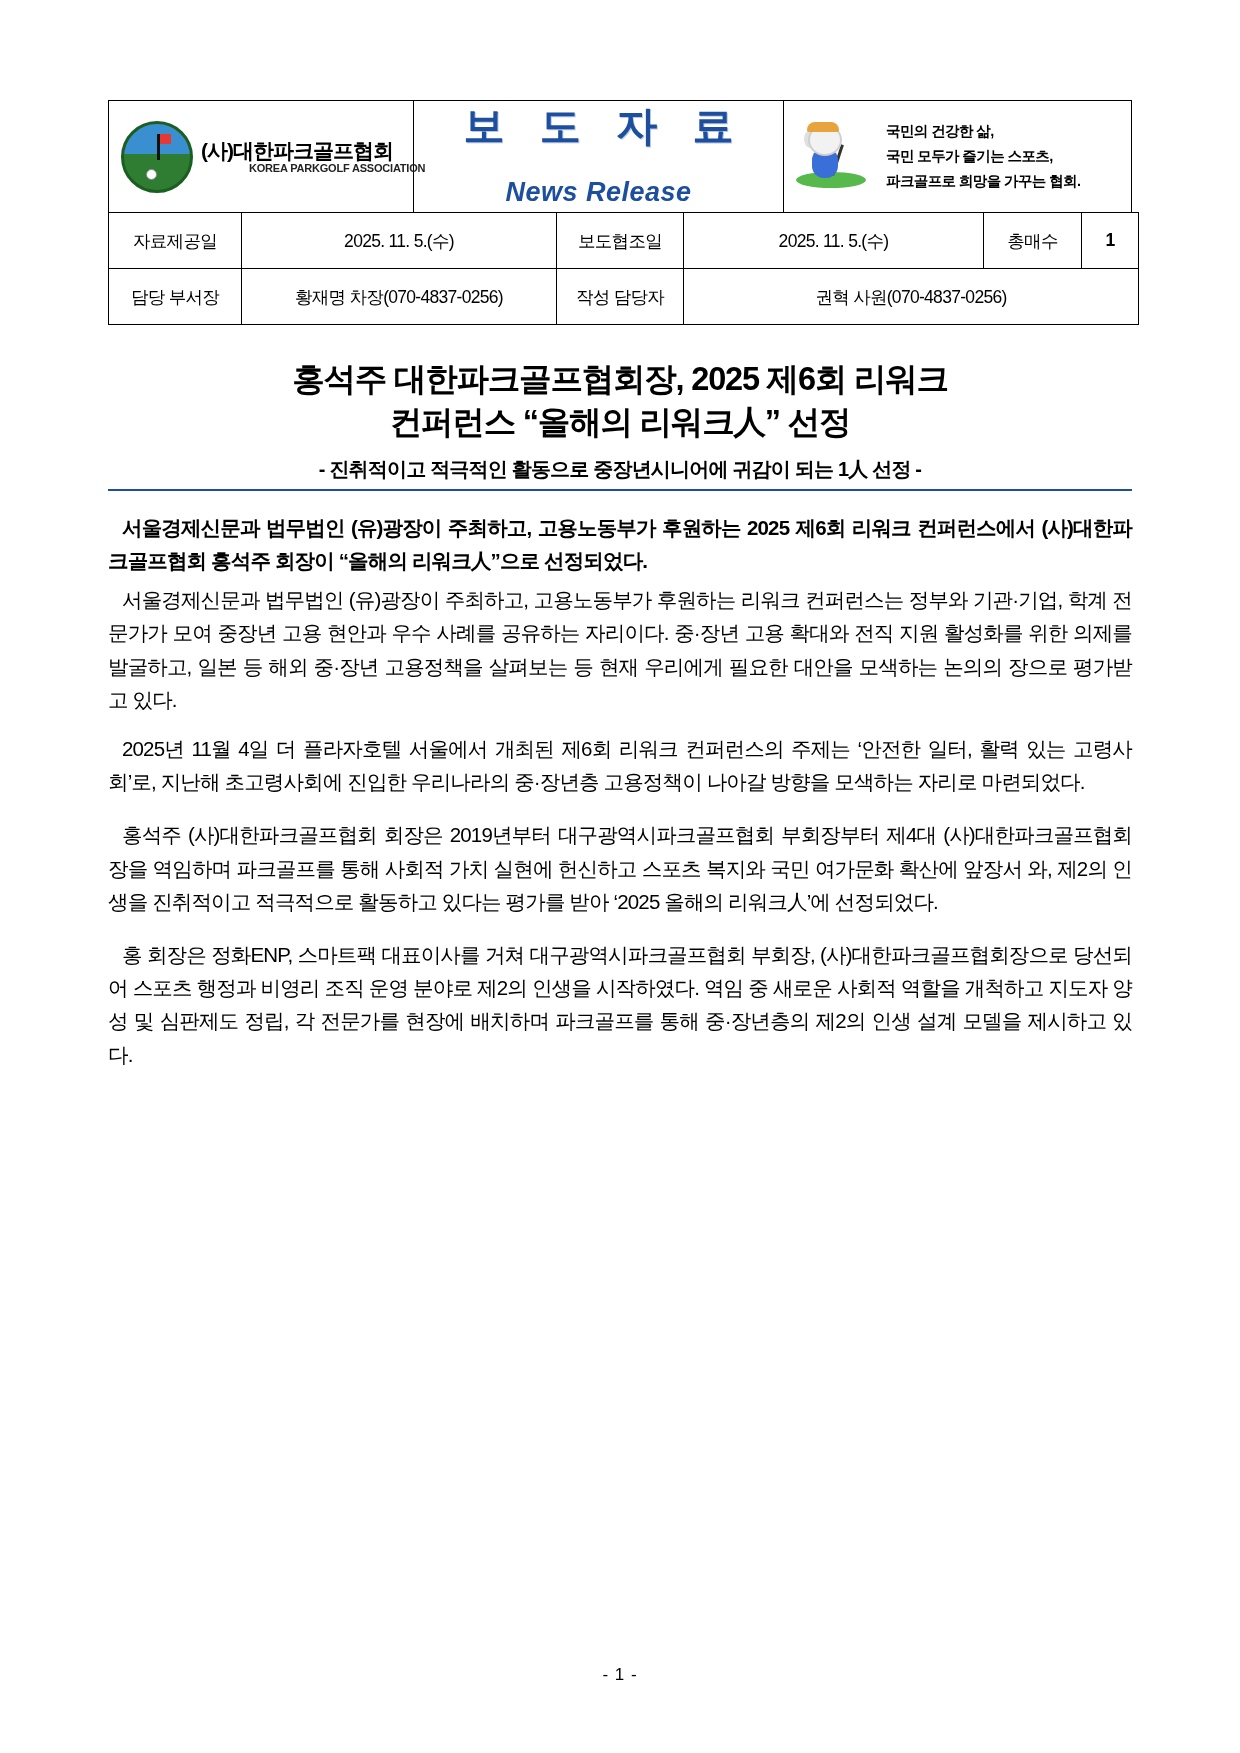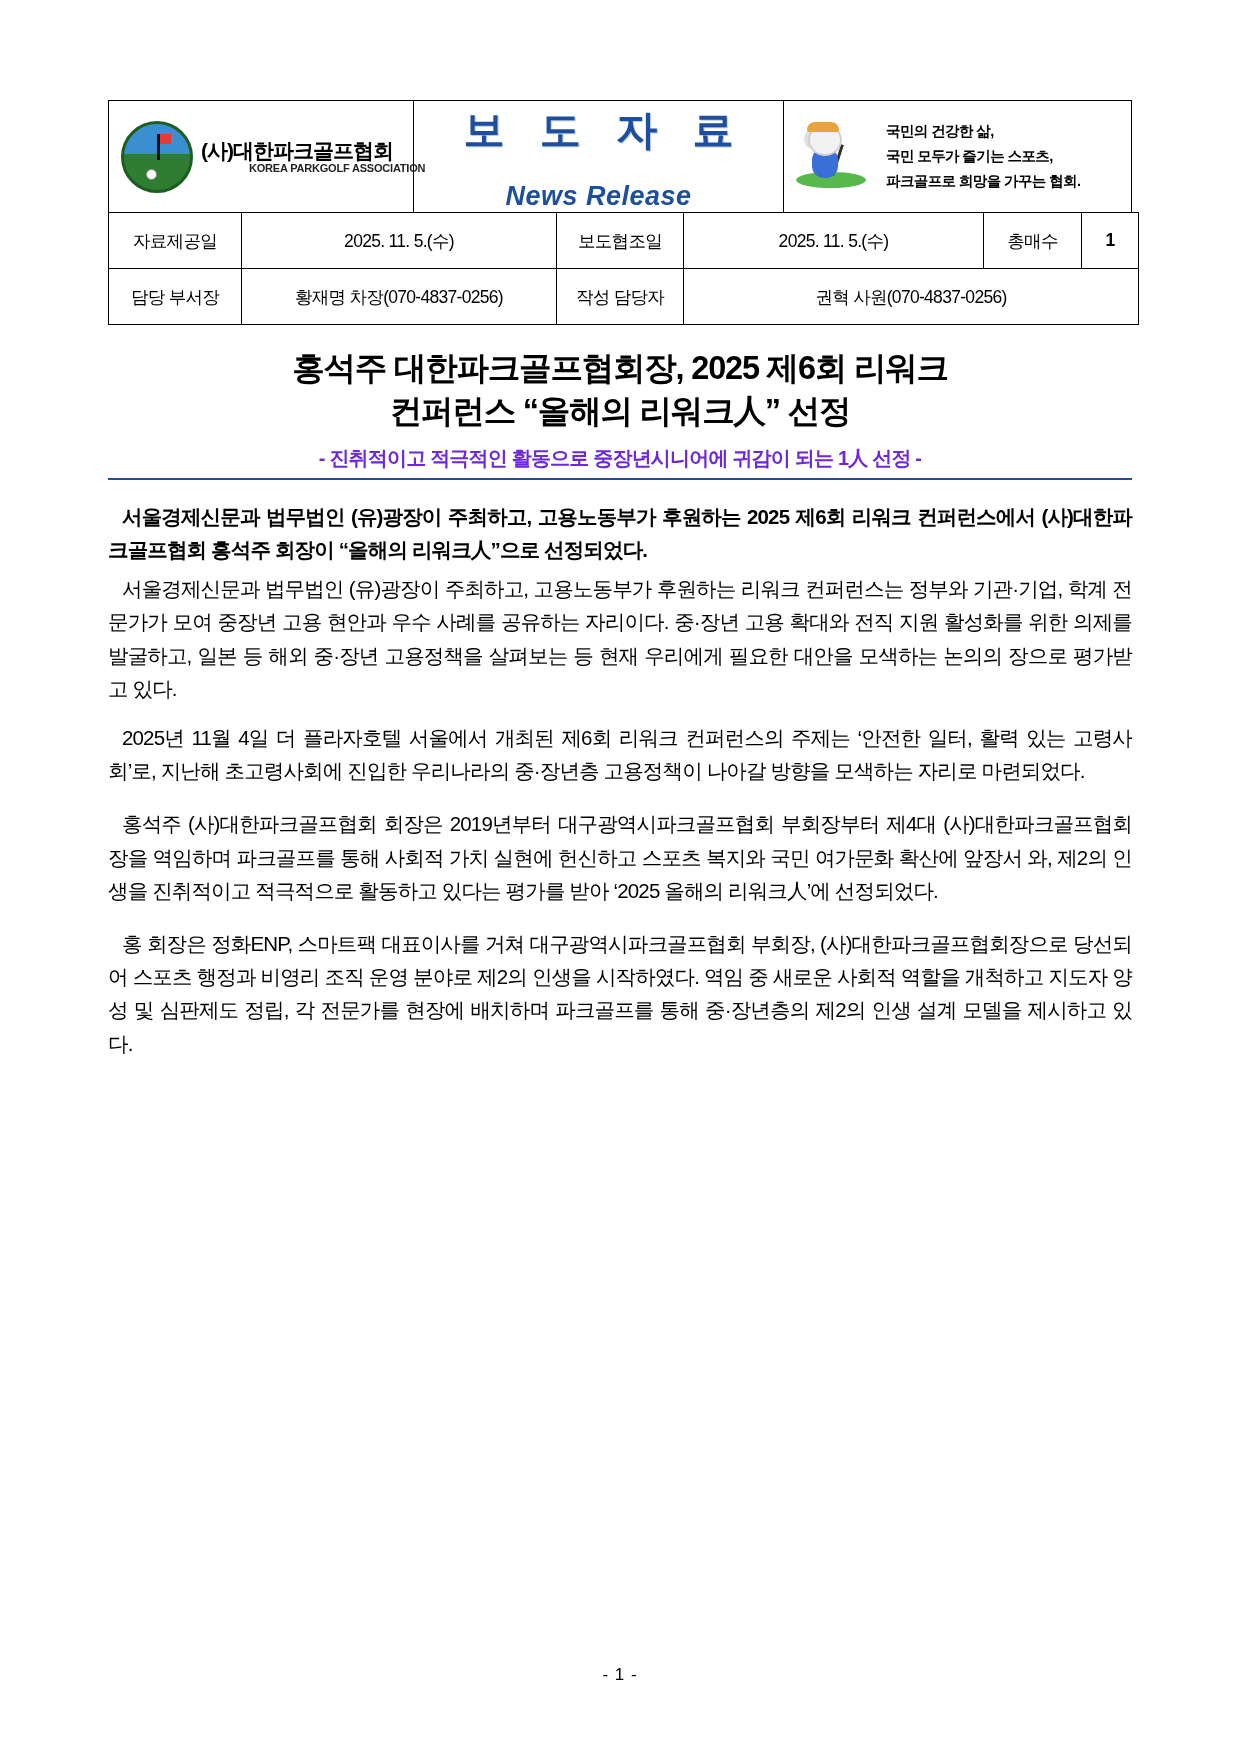--- a/index.html
+++ b/index.html
@@ -91,21 +91,21 @@
     letter-spacing: -0.2px;
     white-space: nowrap;
     padding-left: 48px;
   }
   .hdr-cell-title {
     width: 370px;
     border-right: 1.5px solid #000;
     display: flex;
     flex-direction: column;
     align-items: center;
-    justify-content: flex-end;
+    justify-content: center;
     box-sizing: border-box;
     gap: 28px;
   }
   .title-kr {
     font-size: 41px;
     font-weight: bold;
     color: #1d4f9e;
     letter-spacing: 12px;
     text-indent: 12px;
     line-height: 1.05;
@@ -218,27 +218,27 @@
   td.lbl3 { width: 93px; }
   td.val-c { width: 52px; font-weight: bold; }
 
   
   .doc-title {
     text-align: center;
     font-size: 32.5px;
     font-weight: bold;
     line-height: 1.32;
     letter-spacing: -1.2px;
-    margin-top: 22px;
+    margin-top: 33px;
   }
   .doc-subtitle {
     text-align: center;
     font-size: 20px;
     font-weight: bold;
-    color: #6d28d9;
+    color: #000000;
     letter-spacing: -0.8px;
     margin-top: 12px;
     padding-bottom: 6px;
     border-bottom: 2px solid #1d4f9e;
   }
 
   
   .body-text {
     margin-top: 20px;
     font-size: 20.5px;

